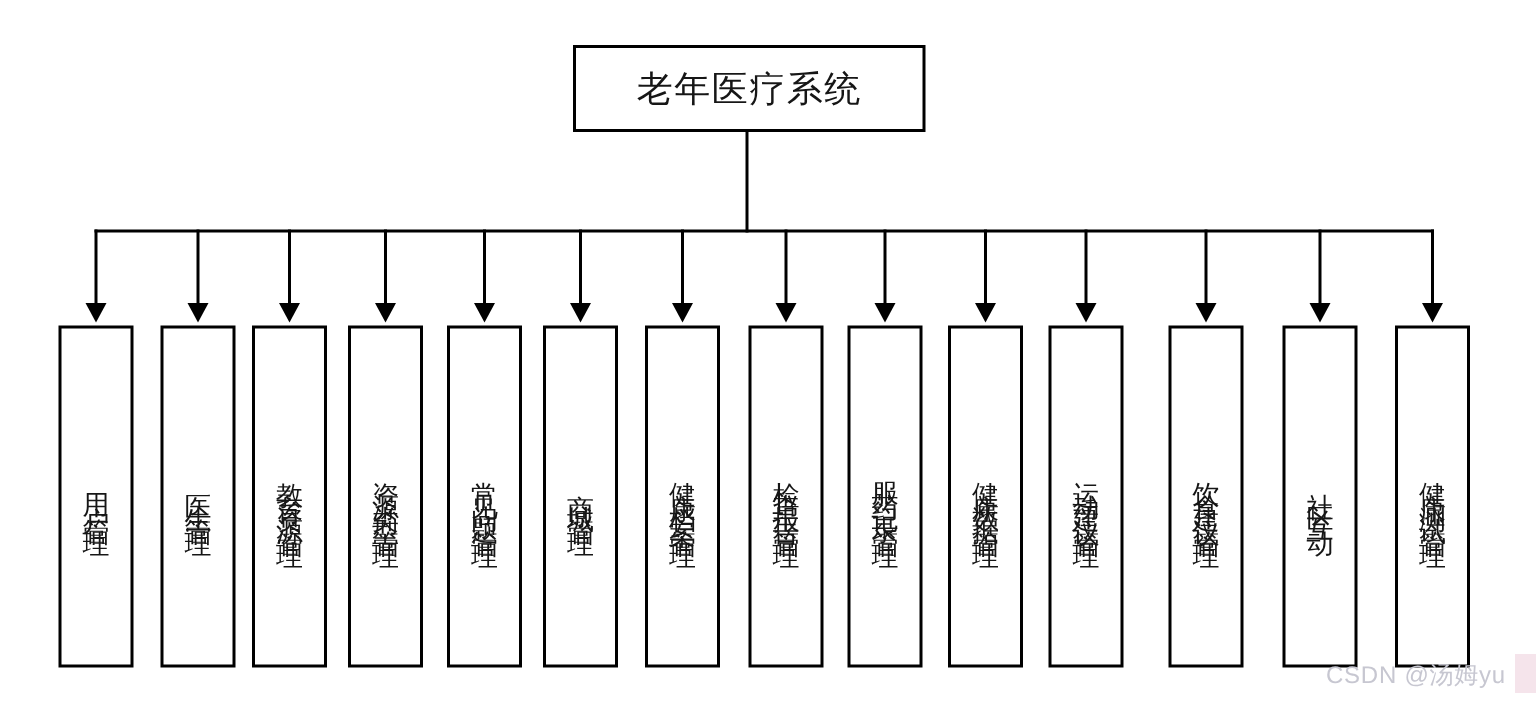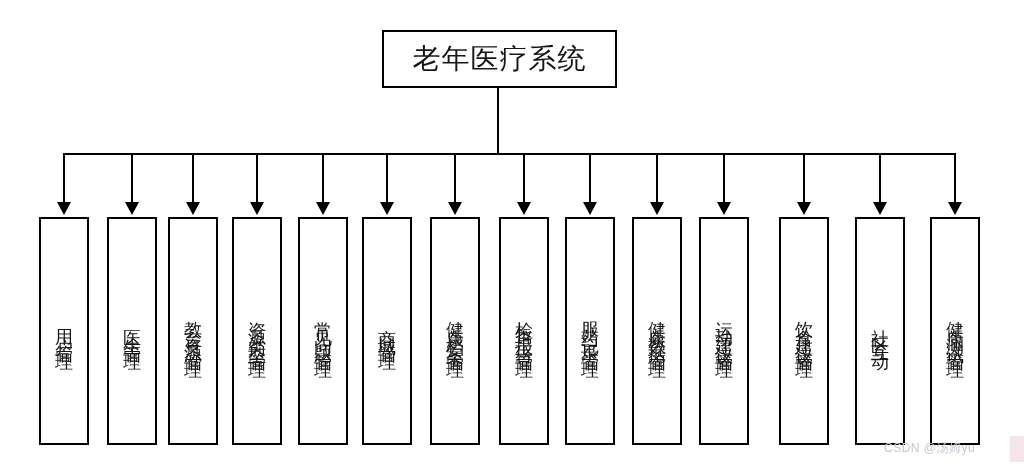--- a/index.html
+++ b/index.html
@@ -23,21 +23,21 @@
     box-sizing: border-box;
     display: flex;
     align-items: center;
     justify-content: center;
   }
   .root-box {
     left: 382px; top: 30px;
     width: 235px; height: 58px;
   }
   .root-label {
-    font-size: 28px;
+    font-size: 24px;
     color: #161616;
     letter-spacing: 1px;
     white-space: nowrap;
   }
   .child-box {
     top: 217px;
     width: 50px;
     height: 228px;
   }
   .vtext {
@@ -50,21 +50,21 @@
   }
   .watermark-accent {
     position: absolute;
     left: 1010px; top: 436px;
     width: 14px; height: 26px;
     background: #f5e4eb;
   }
   .watermark {
     position: absolute;
     left: 884px; top: 440px;
-    font-size: 12px;
+    font-size: 16px;
     color: #c7c7d1;
     letter-spacing: 0.5px;
     white-space: nowrap;
   }
 </style>
 </head>
 <body>
 
 <div class="canvas">
 

